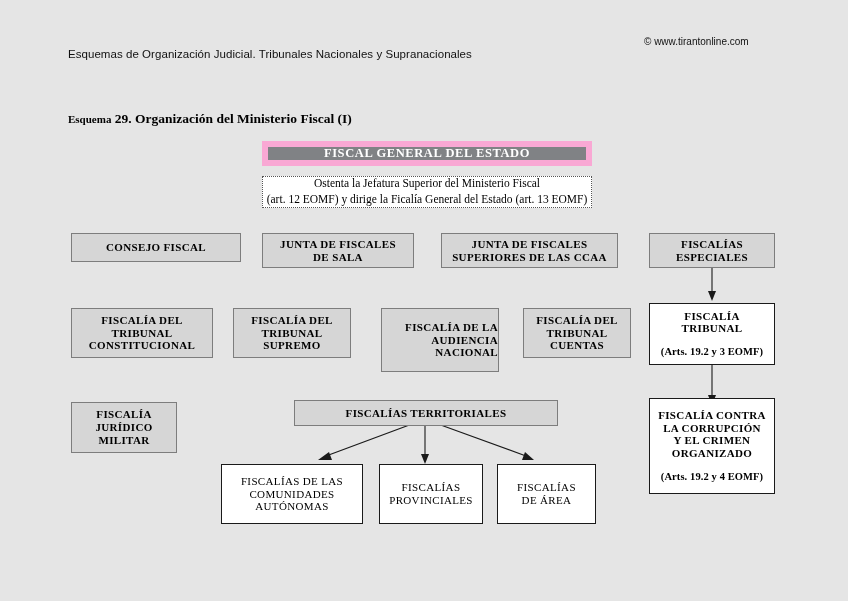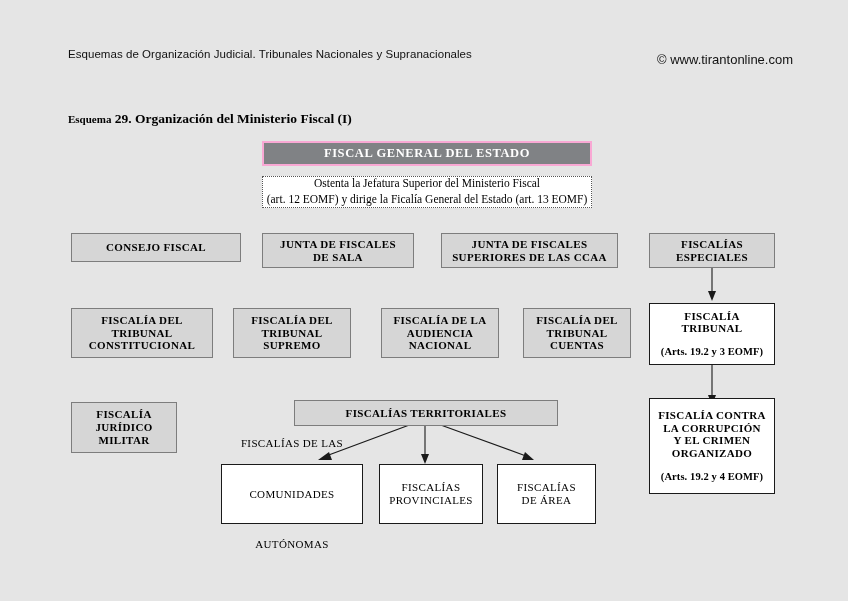--- a/index.html
+++ b/index.html
@@ -22,26 +22,25 @@
     top: 48px;
     font-family: "Liberation Sans", sans-serif;
     font-size: 11.5px;
     color: #111111;
     white-space: nowrap;
     letter-spacing: 0.05px;
   }
   .hdr-right {
     position: absolute;
     left: 644px;
-    top: 52px;
+    top: 36px;
     font-family: "Liberation Sans", sans-serif;
-    font-size: 13px;
+    font-size: 10px;
     color: #111111;
     white-space: nowrap;
-    margin-left: 13px;
   }
 
   
   .scheme-title {
     position: absolute;
     left: 68px;
     top: 111px;
     font-family: "Liberation Serif", serif;
     font-size: 13.5px;
     font-weight: bold;
@@ -64,21 +63,21 @@
     font-family: "Liberation Serif", serif;
     font-weight: bold;
     color: #000000;
     line-height: 1.16;
   }
   .box .ln { display: block; white-space: nowrap; }
 
   
   .box-head {
     background: #808285;
-    border: 2px solid #f9a8d4;
+    border: 6px solid #f9a8d4;
     color: #ffffff;
     font-size: 12.5px;
     letter-spacing: 0.6px;
   }
 
   
   .box-note {
     background: #ffffff;
     border: 1px dotted #555555;
     font-weight: normal;
@@ -191,21 +190,21 @@
     <span class="ln">TRIBUNAL</span>
     <span class="ln">CONSTITUCIONAL</span>
   </div>
 
   <div class="box box-grey" style="left:233px; top:308px; width:118px; height:50px;">
     <span class="ln">FISCALÍA DEL</span>
     <span class="ln">TRIBUNAL</span>
     <span class="ln">SUPREMO</span>
   </div>
 
-  <div class="box box-grey" style="left:381px; top:308px; width:118px; height:50px;">
+  <div class="box box-grey" style="left:381px; top:308px; width:118px; height:64px;align-items:flex-end;">
     <span class="ln">FISCALÍA DE LA</span>
     <span class="ln">AUDIENCIA</span>
     <span class="ln">NACIONAL</span>
   </div>
 
   <div class="box box-grey" style="left:523px; top:308px; width:108px; height:50px;">
     <span class="ln">FISCALÍA DEL</span>
     <span class="ln">TRIBUNAL</span>
     <span class="ln">CUENTAS</span>
   </div>
@@ -227,21 +226,21 @@
   </div>
 
   <div class="box box-white" style="left:649px; top:398px; width:126px; height:96px;align-items:center;">
     <span class="ln">FISCALÍA CONTRA</span>
     <span class="ln">LA CORRUPCIÓN</span>
     <span class="ln">Y EL CRIMEN</span>
     <span class="ln">ORGANIZADO</span>
     <span class="art">(Arts. 19.2 y 4 EOMF)</span>
   </div>
 
-  <div class="box box-white thin-text" style="left:221px; top:464px; width:142px; height:60px;gap:38px;">
+  <div class="box box-white thin-text" style="left:221px; top:464px; width:142px; height:60px;">
     <span class="ln">FISCALÍAS DE LAS</span>
     <span class="ln">COMUNIDADES</span>
     <span class="ln">AUTÓNOMAS</span>
   </div>
 
   <div class="box box-white thin-text" style="left:379px; top:464px; width:104px; height:60px;">
     <span class="ln">FISCALÍAS</span>
     <span class="ln">PROVINCIALES</span>
   </div>
 

